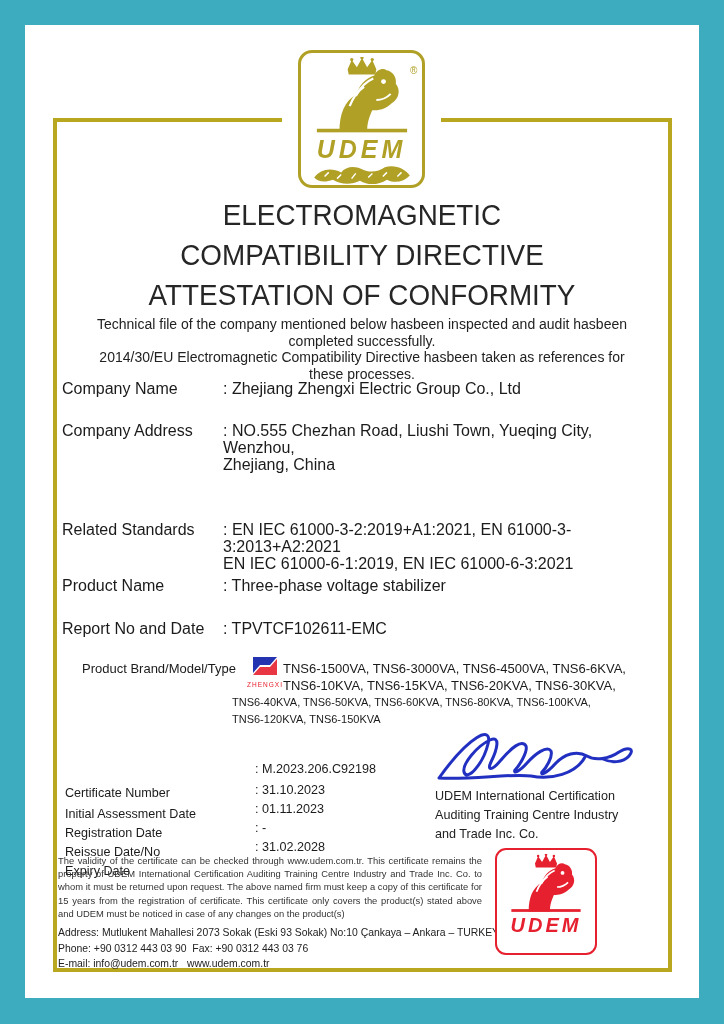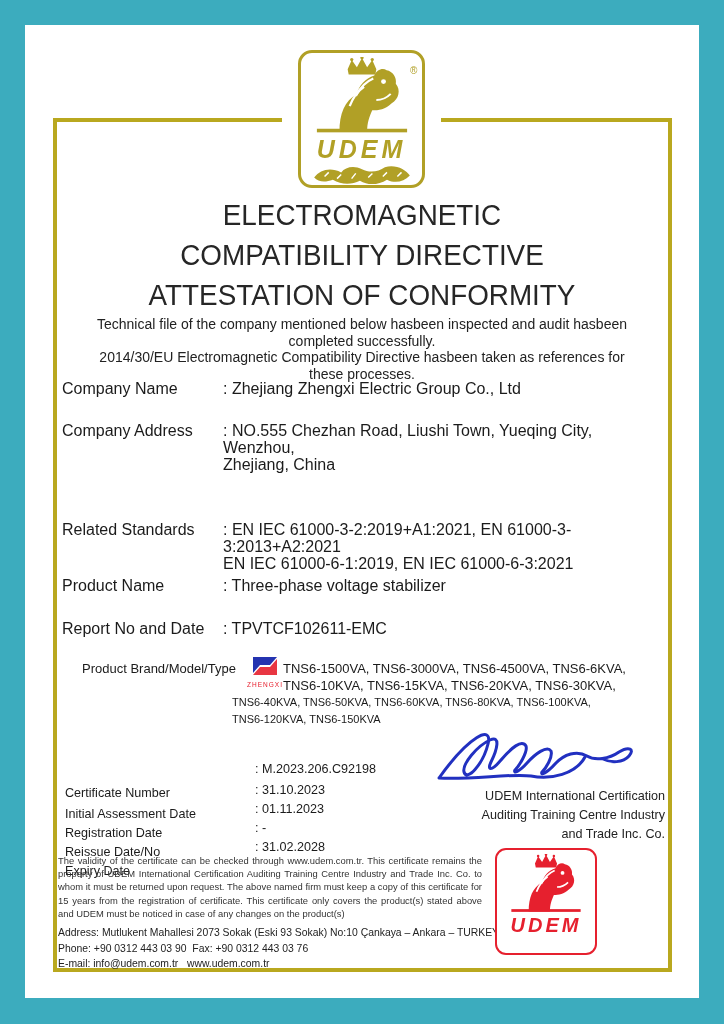--- a/index.html
+++ b/index.html
@@ -55,21 +55,21 @@
   .zx-name{display:block;font-size:6.5px;letter-spacing:1px;color:#e6202e;line-height:6px;margin-top:1px;}
   .models-right{position:absolute;left:258px;top:636px;font-size:13px;line-height:16.5px;white-space:pre-line;z-index:2;}
   .models-full{position:absolute;left:207px;top:669px;font-size:11px;line-height:16.5px;white-space:pre-line;z-index:2;}
   
   .crow{position:absolute;left:40px;display:flex;font-size:12.6px;line-height:16px;z-index:2;}
   .clabel{width:190px;flex:none;margin-top:24px;}
   
   .signature{position:absolute;left:408px;top:693px;z-index:2;}
   .issuer{
     position:absolute;left:410px;top:762px;width:230px;z-index:2;
-    font-size:12.6px;line-height:19px;white-space:pre-line;color:#222;text-align:right;
+    font-size:12.6px;line-height:19px;white-space:pre-line;color:#222;
   }
   
   .legal{
     position:absolute;left:33px;top:829px;width:424px;z-index:2;
     font-size:9.4px;line-height:13.2px;color:#333;text-align:justify;
   }
   .contact{position:absolute;left:33px;top:900px;width:430px;z-index:2;font-size:10.4px;line-height:15.6px;color:#222;}
   .contact div{white-space:pre;}
 </style>
 </head>

